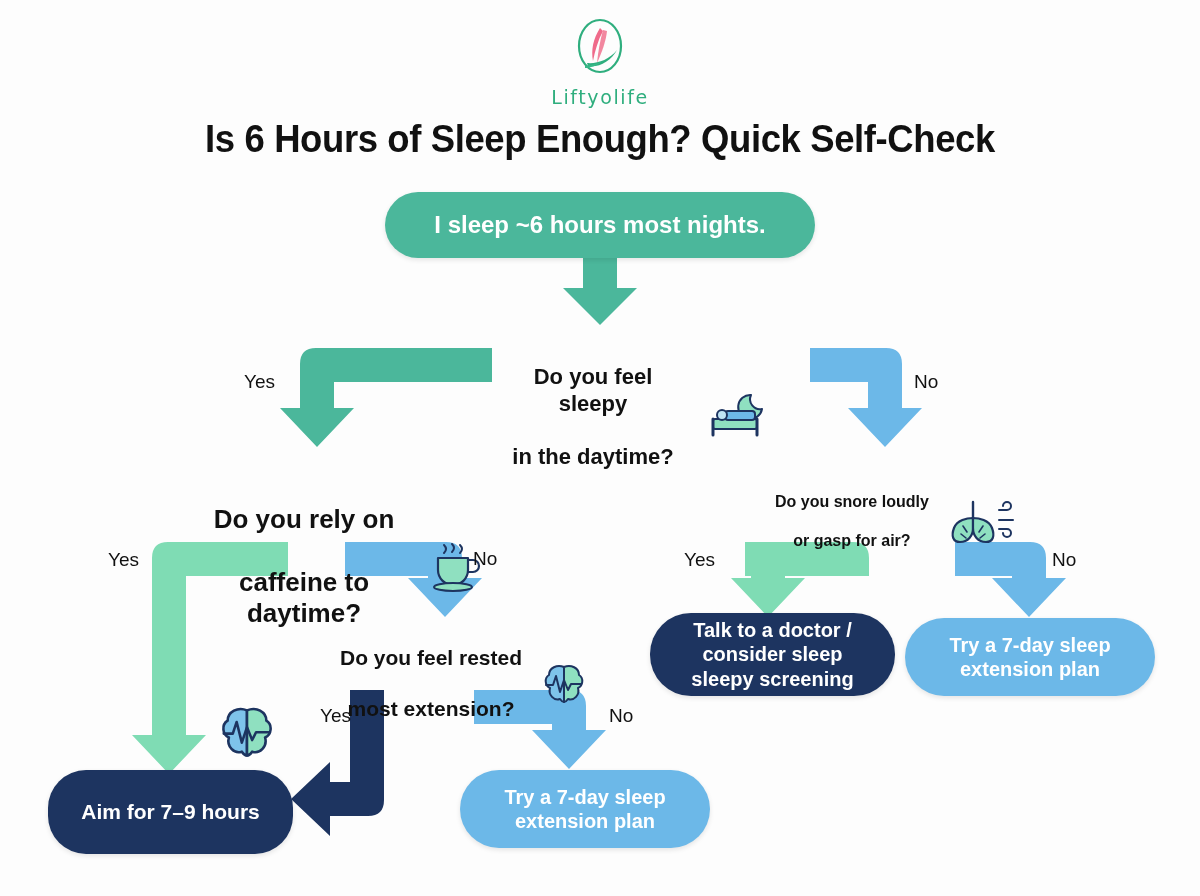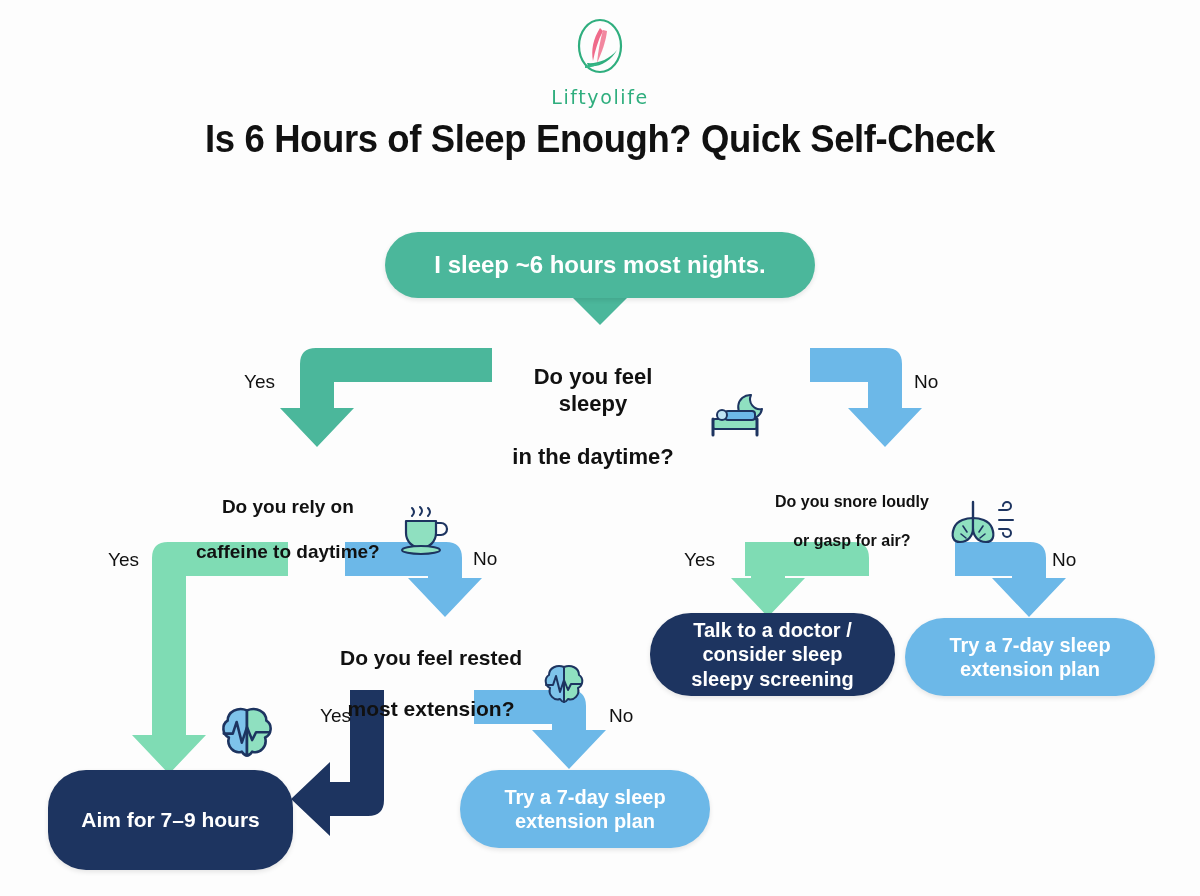--- a/index.html
+++ b/index.html
@@ -124,42 +124,42 @@
       <path d="M33 14 C 26 25, 24 36, 26 47 C 28 37, 31 26, 36 17 Z" fill="#ef6a8a"></path>
       <path d="M36 16 C 33 27, 31 38, 30 49 C 35 38, 39 27, 40 17 Z" fill="#f2879f"></path>
       <path d="M20 49 C 30 50, 42 46, 50 36 C 44 47, 32 54, 21 52 Z" fill="#2fae7e"></path>
       <path d="M18 52 C 24 51, 30 50, 36 47 C 29 52, 23 54, 18 54 Z" fill="#37b988"></path>
     </svg>
     <div class="brand-name">Liftyolife</div>
   </div>
 
   <div class="page-title">Is 6 Hours of Sleep Enough? Quick Self-Check</div>
 
-  <div class="pill" style="left:385px; top:192px; width:430px; height:66px; border-radius:33px; background:#4bb79b; font-size:24px;margin-top:40px;">
+  <div class="pill" style="left:385px; top:192px; width:430px; height:66px; border-radius:33px; background:#4bb79b; font-size:24px;">
     <span>I sleep ~6 hours most nights.</span>
   </div>
 
   <div class="decision" style="left:497px; top:338px; width:270px; font-size:22px;">
     <div class="dtext">
       <div>Do you feel sleepy</div>
       <div>in the daytime?</div>
     </div>
     <svg class="dicon" width="60" height="56" viewBox="0 0 60 56">
       <path d="M44 6 a12 12 0 1 0 11 14 a10 10 0 0 1 -11 -14 Z" fill="#8fe0c0" stroke="#1d3460" stroke-width="2" stroke-linejoin="round"></path>
       <rect x="6" y="30" width="44" height="10" rx="2" fill="#8fe0c0" stroke="#1d3460" stroke-width="2"></rect>
       <path d="M6 30 L6 46 M50 30 L50 46" stroke="#1d3460" stroke-width="3" stroke-linecap="round"></path>
       <rect x="18" y="22" width="30" height="9" rx="3" fill="#6cb8e8" stroke="#1d3460" stroke-width="2"></rect>
       <circle cx="15" cy="26" r="5" fill="#bfe4f5" stroke="#1d3460" stroke-width="2"></circle>
     </svg>
   </div>
 
   <div class="branch-label" style="left:244px; top:371px;">Yes</div>
   <div class="branch-label" style="left:914px; top:371px;">No</div>
 
-  <div class="decision" style="left:196px; top:473px; width:290px; font-size:19px;">
+  <div class="decision" style="left:196px; top:473px; width:290px; font-size:26px;">
     <div class="dtext">
       <div>Do you rely on</div>
       <div>caffeine to daytime?</div>
     </div>
     <svg class="dicon" width="56" height="52" viewBox="0 0 56 52">
       <path d="M14 4 q4 4 0 8 M22 3 q4 4 0 8 M30 4 q4 4 0 8" fill="none" stroke="#1d3460" stroke-width="2" stroke-linecap="round"></path>
       <path d="M8 17 h30 v12 a15 15 0 0 1 -30 0 Z" fill="#8fe0c0" stroke="#1d3460" stroke-width="2.2" stroke-linejoin="round"></path>
       <path d="M38 19 h5 a6 6 0 0 1 0 12 h-5" fill="none" stroke="#1d3460" stroke-width="2.2"></path>
       <ellipse cx="23" cy="46" rx="19" ry="4" fill="#8fe0c0" stroke="#1d3460" stroke-width="2"></ellipse>
     </svg>
@@ -216,21 +216,21 @@
     </div>
   </div>
 
   <div class="pill" style="left:905px; top:618px; width:250px; height:78px; border-radius:39px; background:#6cb8e8; font-size:20px;">
     <div>
       <span>Try a 7-day sleep</span>
       <span>extension plan</span>
     </div>
   </div>
 
-  <div class="pill" style="left:48px; top:770px; width:245px; height:100px; border-radius:38px; background:#1d3460; font-size:21px;">
+  <div class="pill" style="left:48px; top:770px; width:245px; height:84px; border-radius:38px; background:#1d3460; font-size:21px;">
     <span>Aim for 7–9 hours</span>
   </div>
 
   <div class="pill" style="left:460px; top:770px; width:250px; height:78px; border-radius:39px; background:#6cb8e8; font-size:20px;">
     <div>
       <span>Try a 7-day sleep</span>
       <span>extension plan</span>
     </div>
   </div>
 

